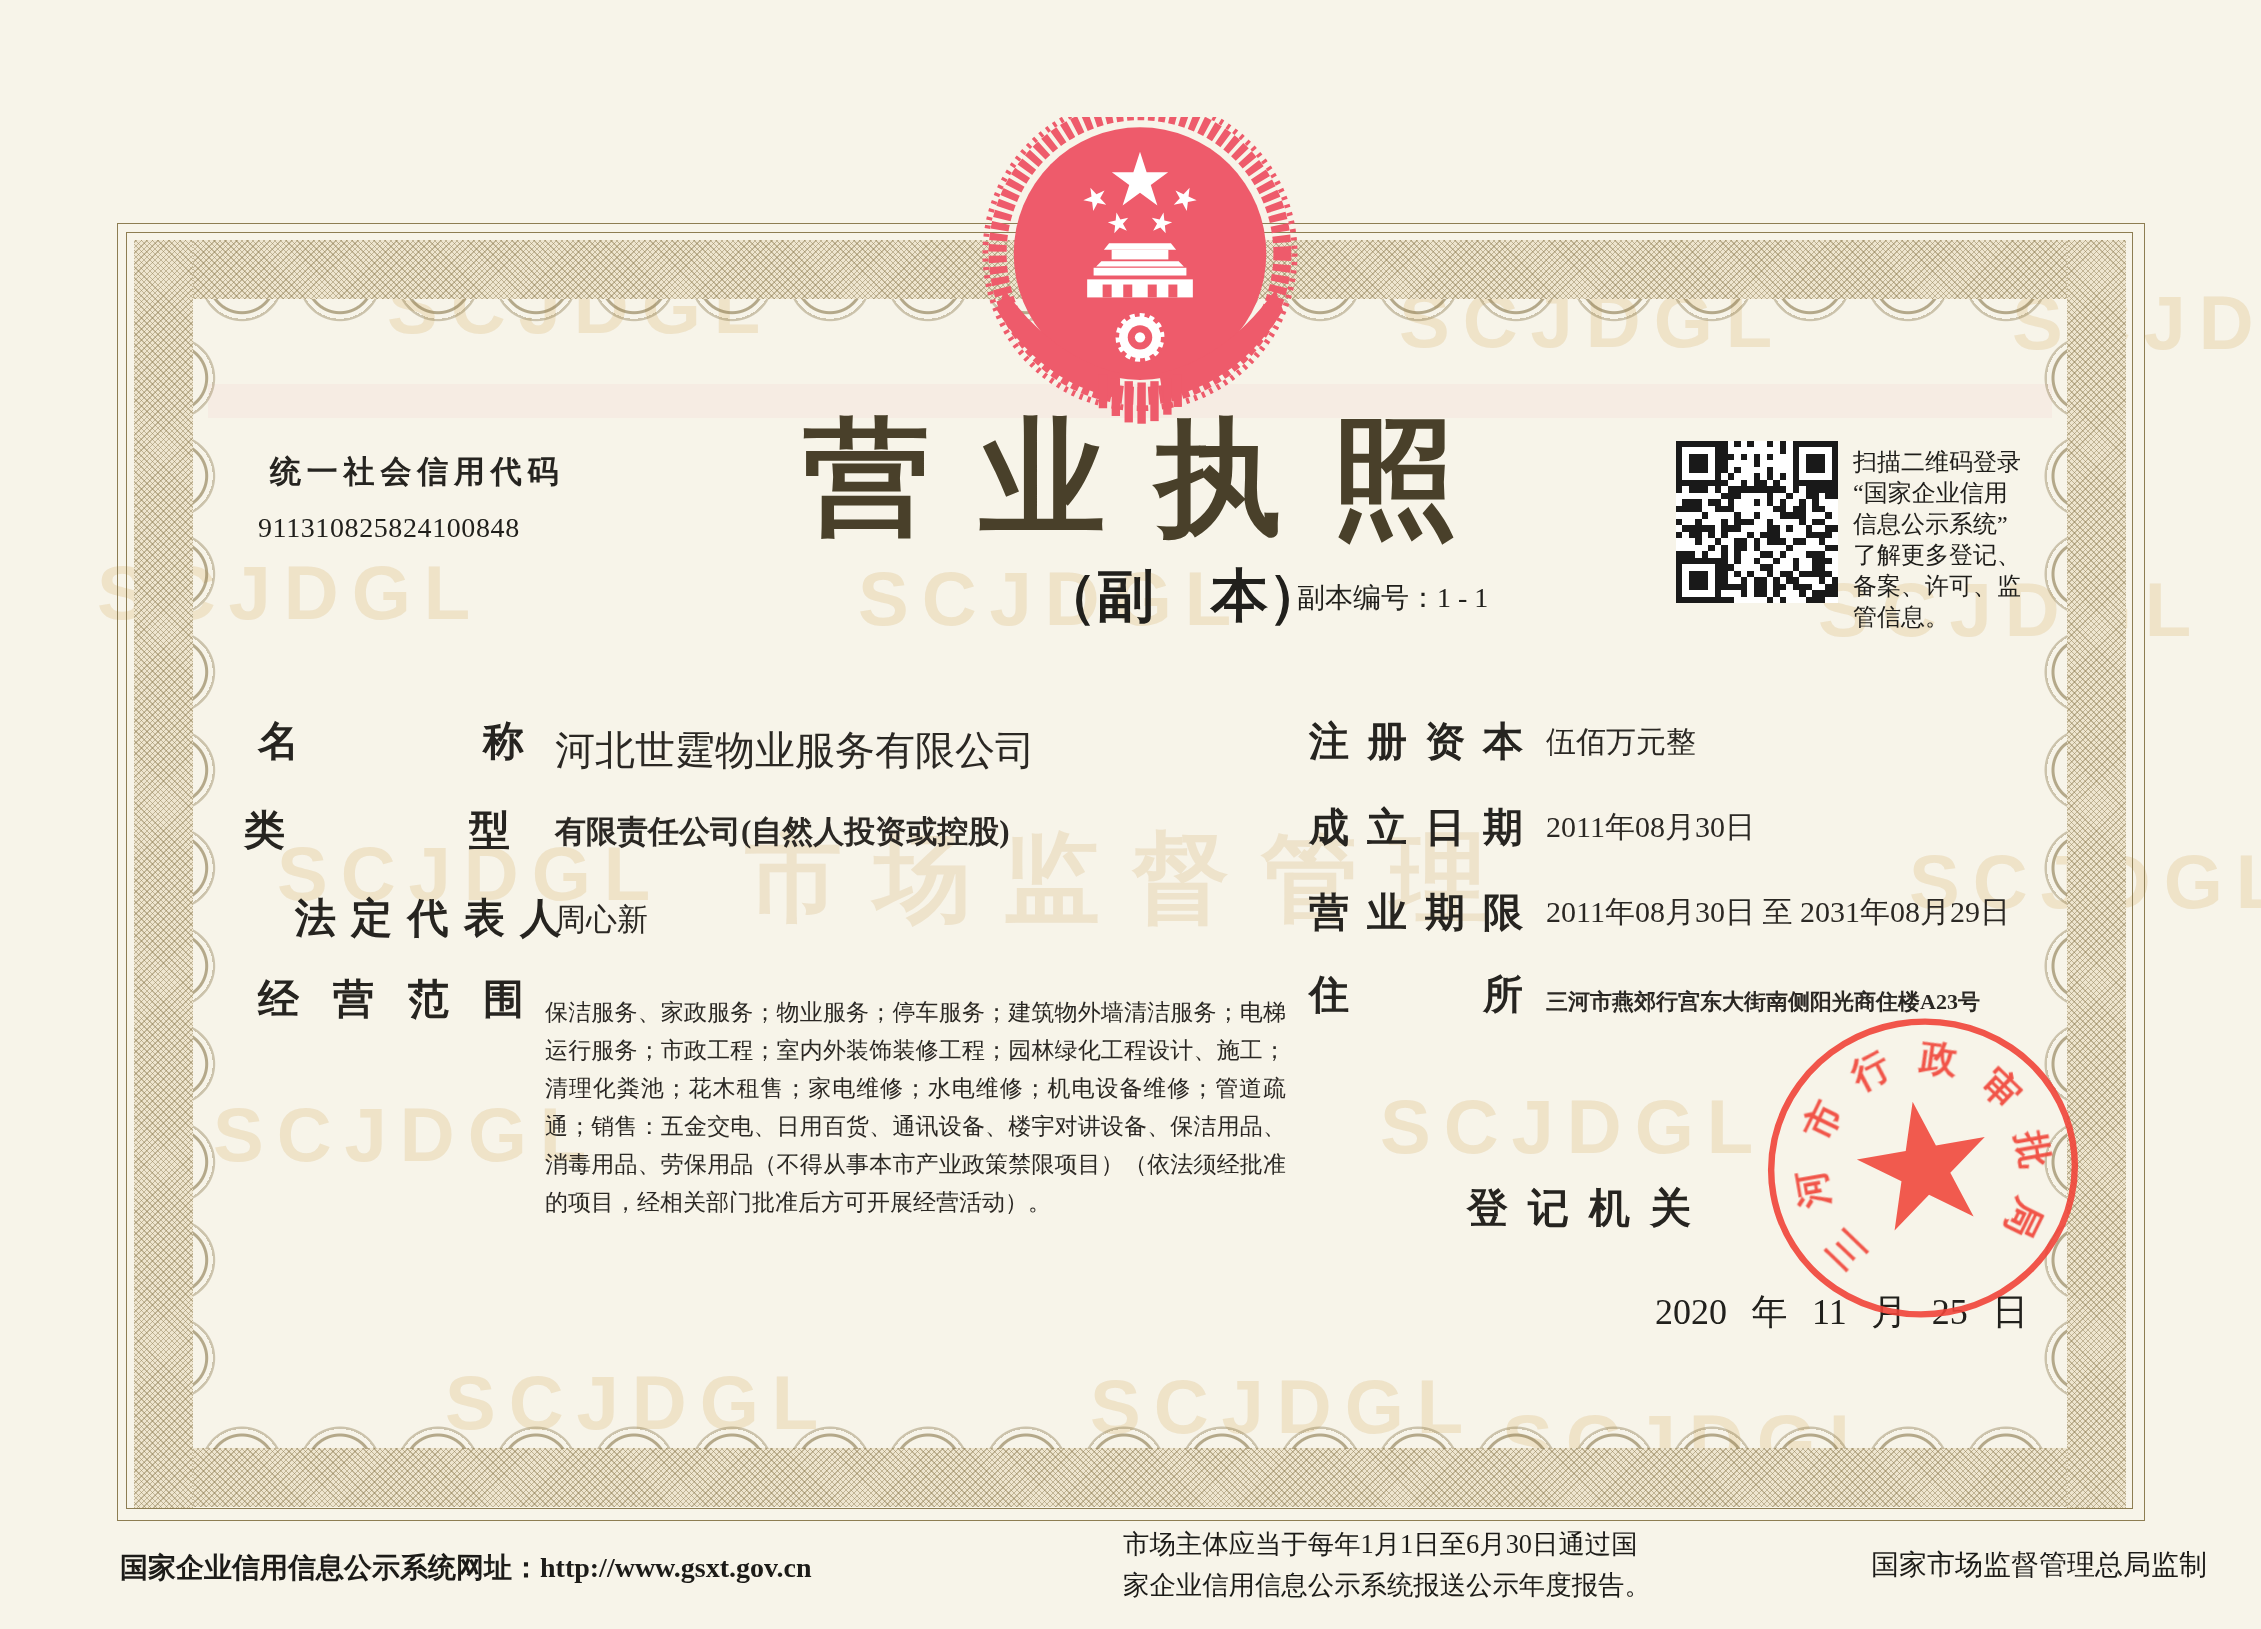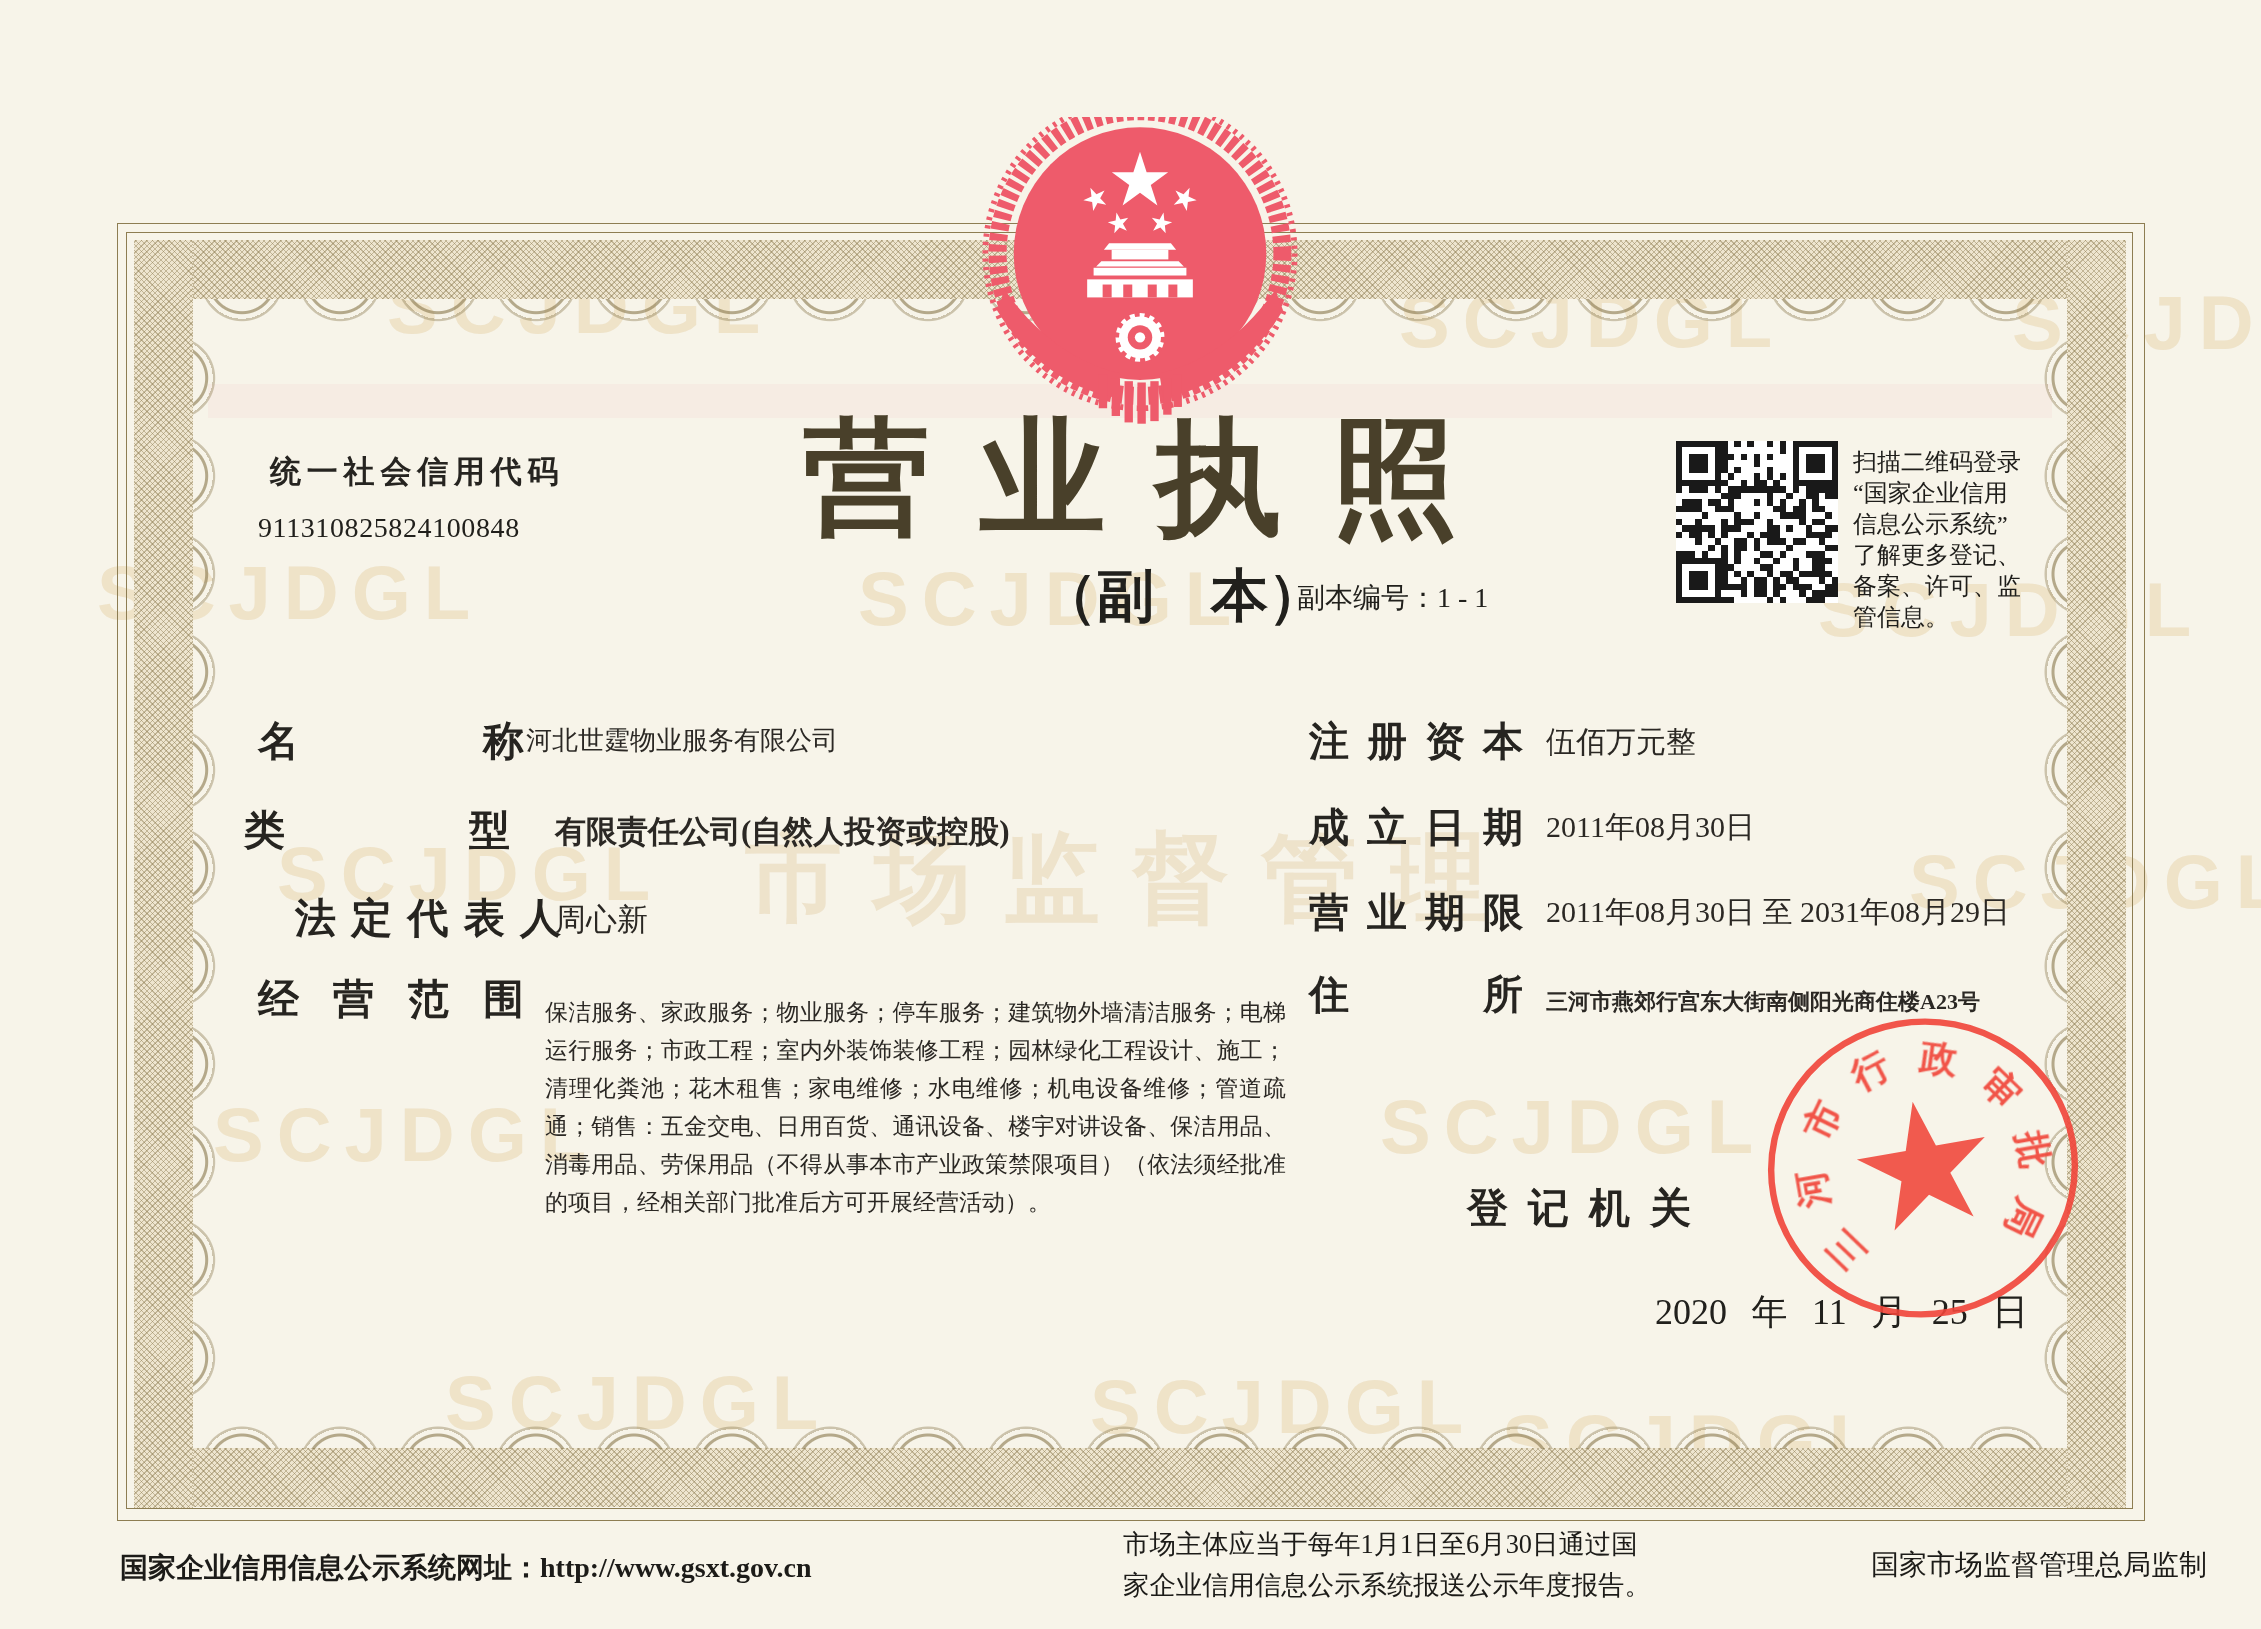--- a/index.html
+++ b/index.html
@@ -370,21 +370,21 @@
     <rect x="22" y="24" width="1" height="1" fill="#191919"></rect>
   </svg>
 <div class="abs song caption z4" style="left:1853px;top:447px;font-size:24px;line-height:31px;color:#1e1d1a;">扫描二维码登录
 “国家企业信用
 信息公示系统”
 了解更多登记、
 备案、许可、监
 管信息。</div>
 
 <div class="abs song label just" style="left:258px;top:714px;width:266px;font-size:41px;">名称</div>
-<div class="abs song value" style="left:526px;top:723px;font-size:26px;">河北世霆物业服务有限公司</div>
+<div class="abs song value" style="left:555px;top:723px;font-size:40px;">河北世霆物业服务有限公司</div>
 
 <div class="abs song label just" style="left:244px;top:803px;width:266px;font-size:41px;">类型</div>
 <div class="abs song value" style="left:555px;top:811px;font-size:31px;font-weight:bold;">有限责任公司(自然人投资或控股)</div>
 
 <div class="abs song label just" style="left:258px;top:891px;width:266px;font-size:41px;margin-left:37px;">法定代表人</div>
 <div class="abs song value" style="left:555px;top:899px;font-size:31px;">周心新</div>
 
 <div class="abs song label just" style="left:258px;top:972px;width:266px;font-size:41px;">经营范围</div>
 <div class="abs song value" style="left:545px;top:994px;width:741px;font-size:23px;line-height:38px;text-align:justify;text-align-last:left;">保洁服务、家政服务；物业服务；停车服务；建筑物外墙清洁服务；电梯运行服务；市政工程；室内外装饰装修工程；园林绿化工程设计、施工；清理化粪池；花木租售；家电维修；水电维修；机电设备维修；管道疏通；销售：五金交电、日用百货、通讯设备、楼宇对讲设备、保洁用品、消毒用品、劳保用品（不得从事本市产业政策禁限项目）（依法须经批准的项目，经相关部门批准后方可开展经营活动）。</div>
 

